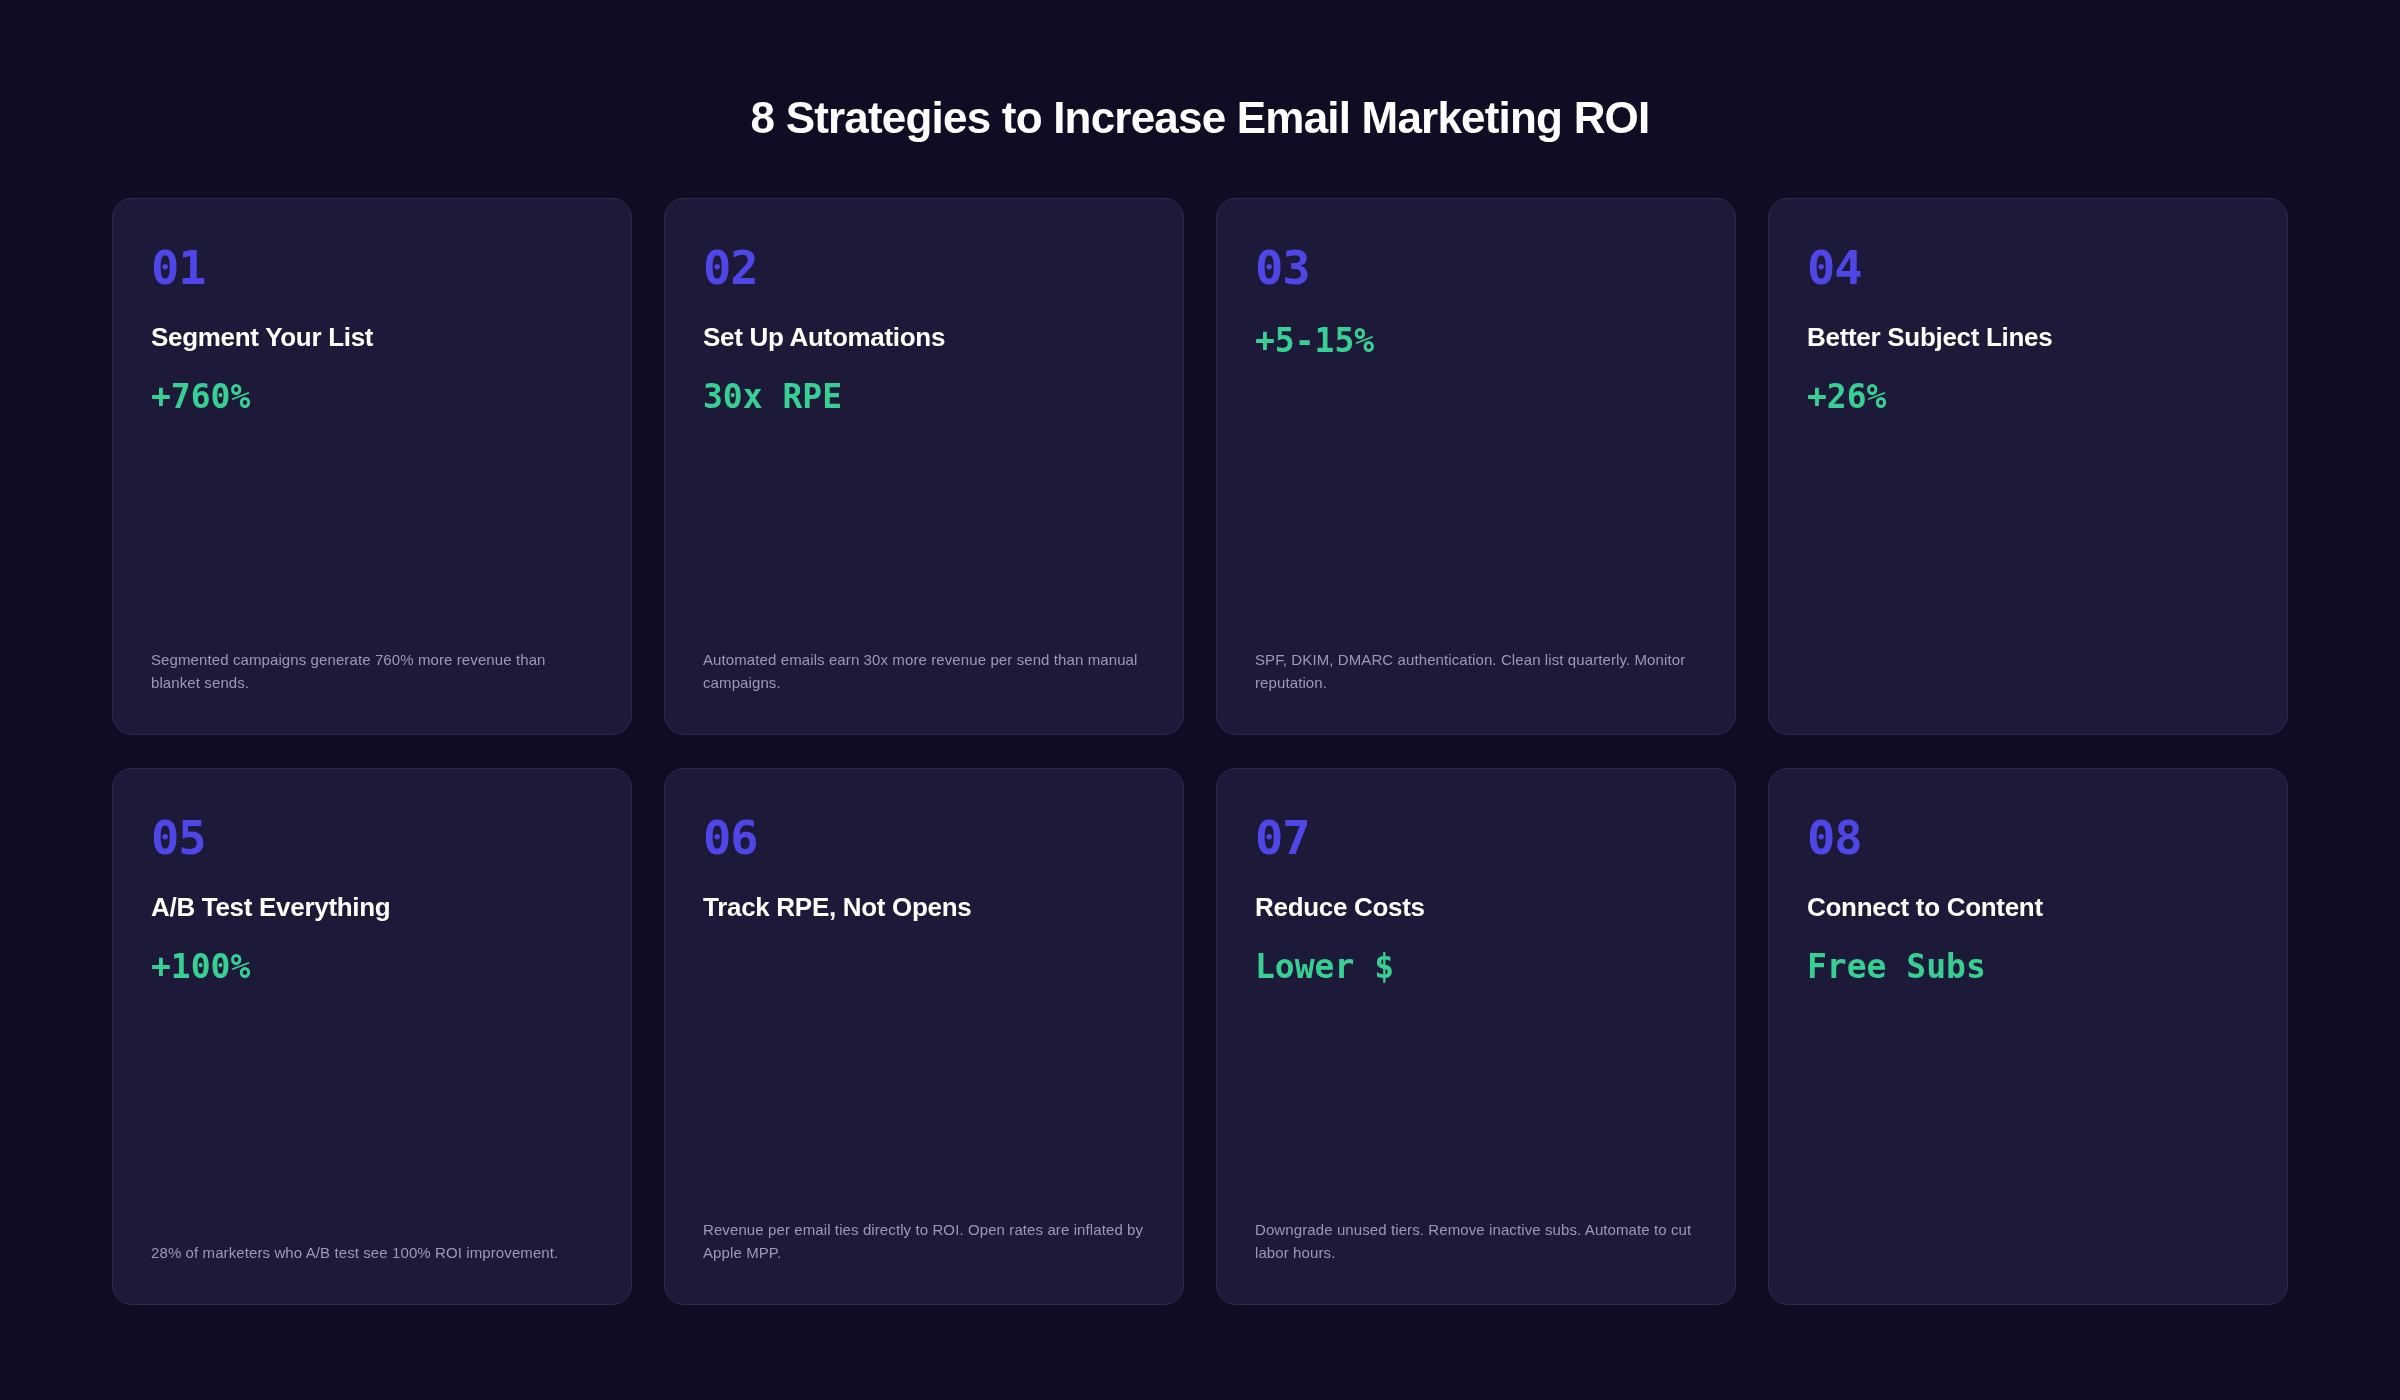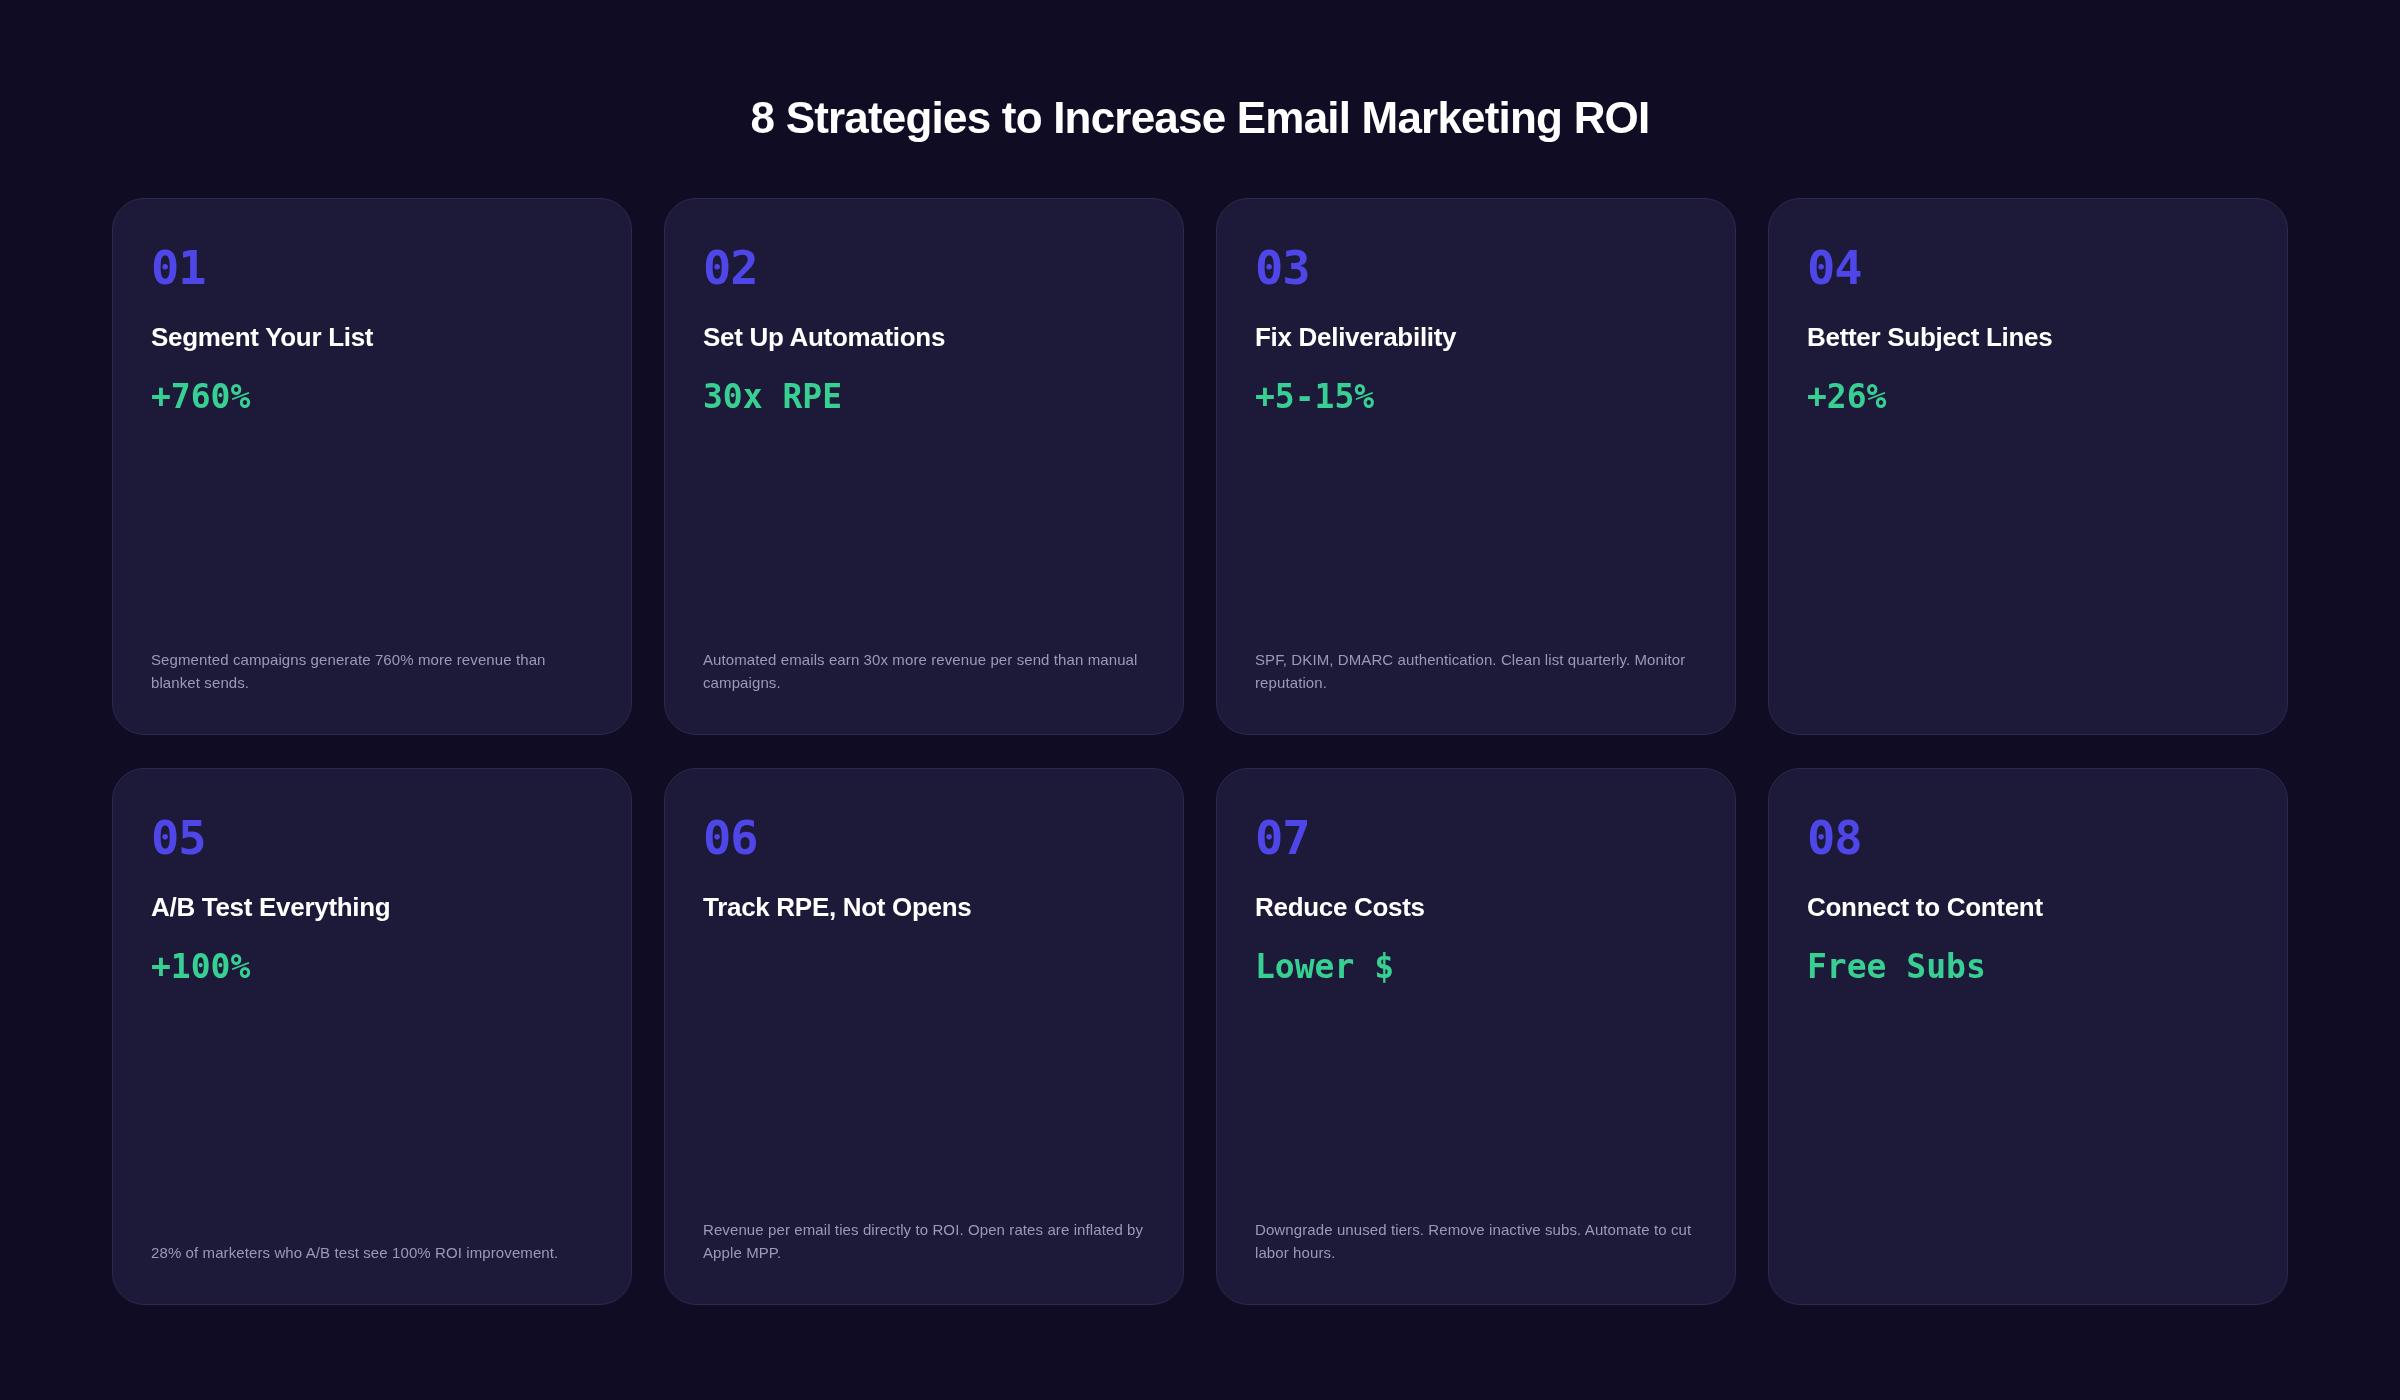--- a/index.html
+++ b/index.html
@@ -48,21 +48,21 @@
     grid-template-columns:repeat(4, 1fr);
     grid-template-rows:537px 537px;
     column-gap:32px;
     row-gap:33px;
   }
 
   .card {
     position:relative;
     background:#1d1938;
     border:1px solid #2e2850;
-    border-radius:32px;
+    border-radius:20px;
     padding:45px 38px 40px 38px;
     display:flex;
     flex-direction:column;
     overflow:hidden;
   }
 
   .card-number {
     font-family:"DejaVu Sans Mono", monospace;
     font-size:47px;
     font-weight:bold;
@@ -122,21 +122,20 @@
     <div class="card">
       <div class="card-number">02</div>
       <div class="card-title">Set Up Automations</div>
       <div class="card-metric">30x RPE</div>
       <div class="card-spacer"></div>
       <div class="card-desc">Automated emails earn 30x more revenue per send than manual campaigns.</div>
     </div>
 
     <div class="card">
       <div class="card-number">03</div>
-      <div class="card-title">Fix Deliverability</div>
       <div class="card-metric">+5-15%</div>
       <div class="card-spacer"></div>
       <div class="card-desc">SPF, DKIM, DMARC authentication. Clean list quarterly. Monitor reputation.</div>
     </div>
 
     <div class="card">
       <div class="card-number">04</div>
       <div class="card-title">Better Subject Lines</div>
       <div class="card-metric">+26%</div>
       <div class="card-spacer"></div>

